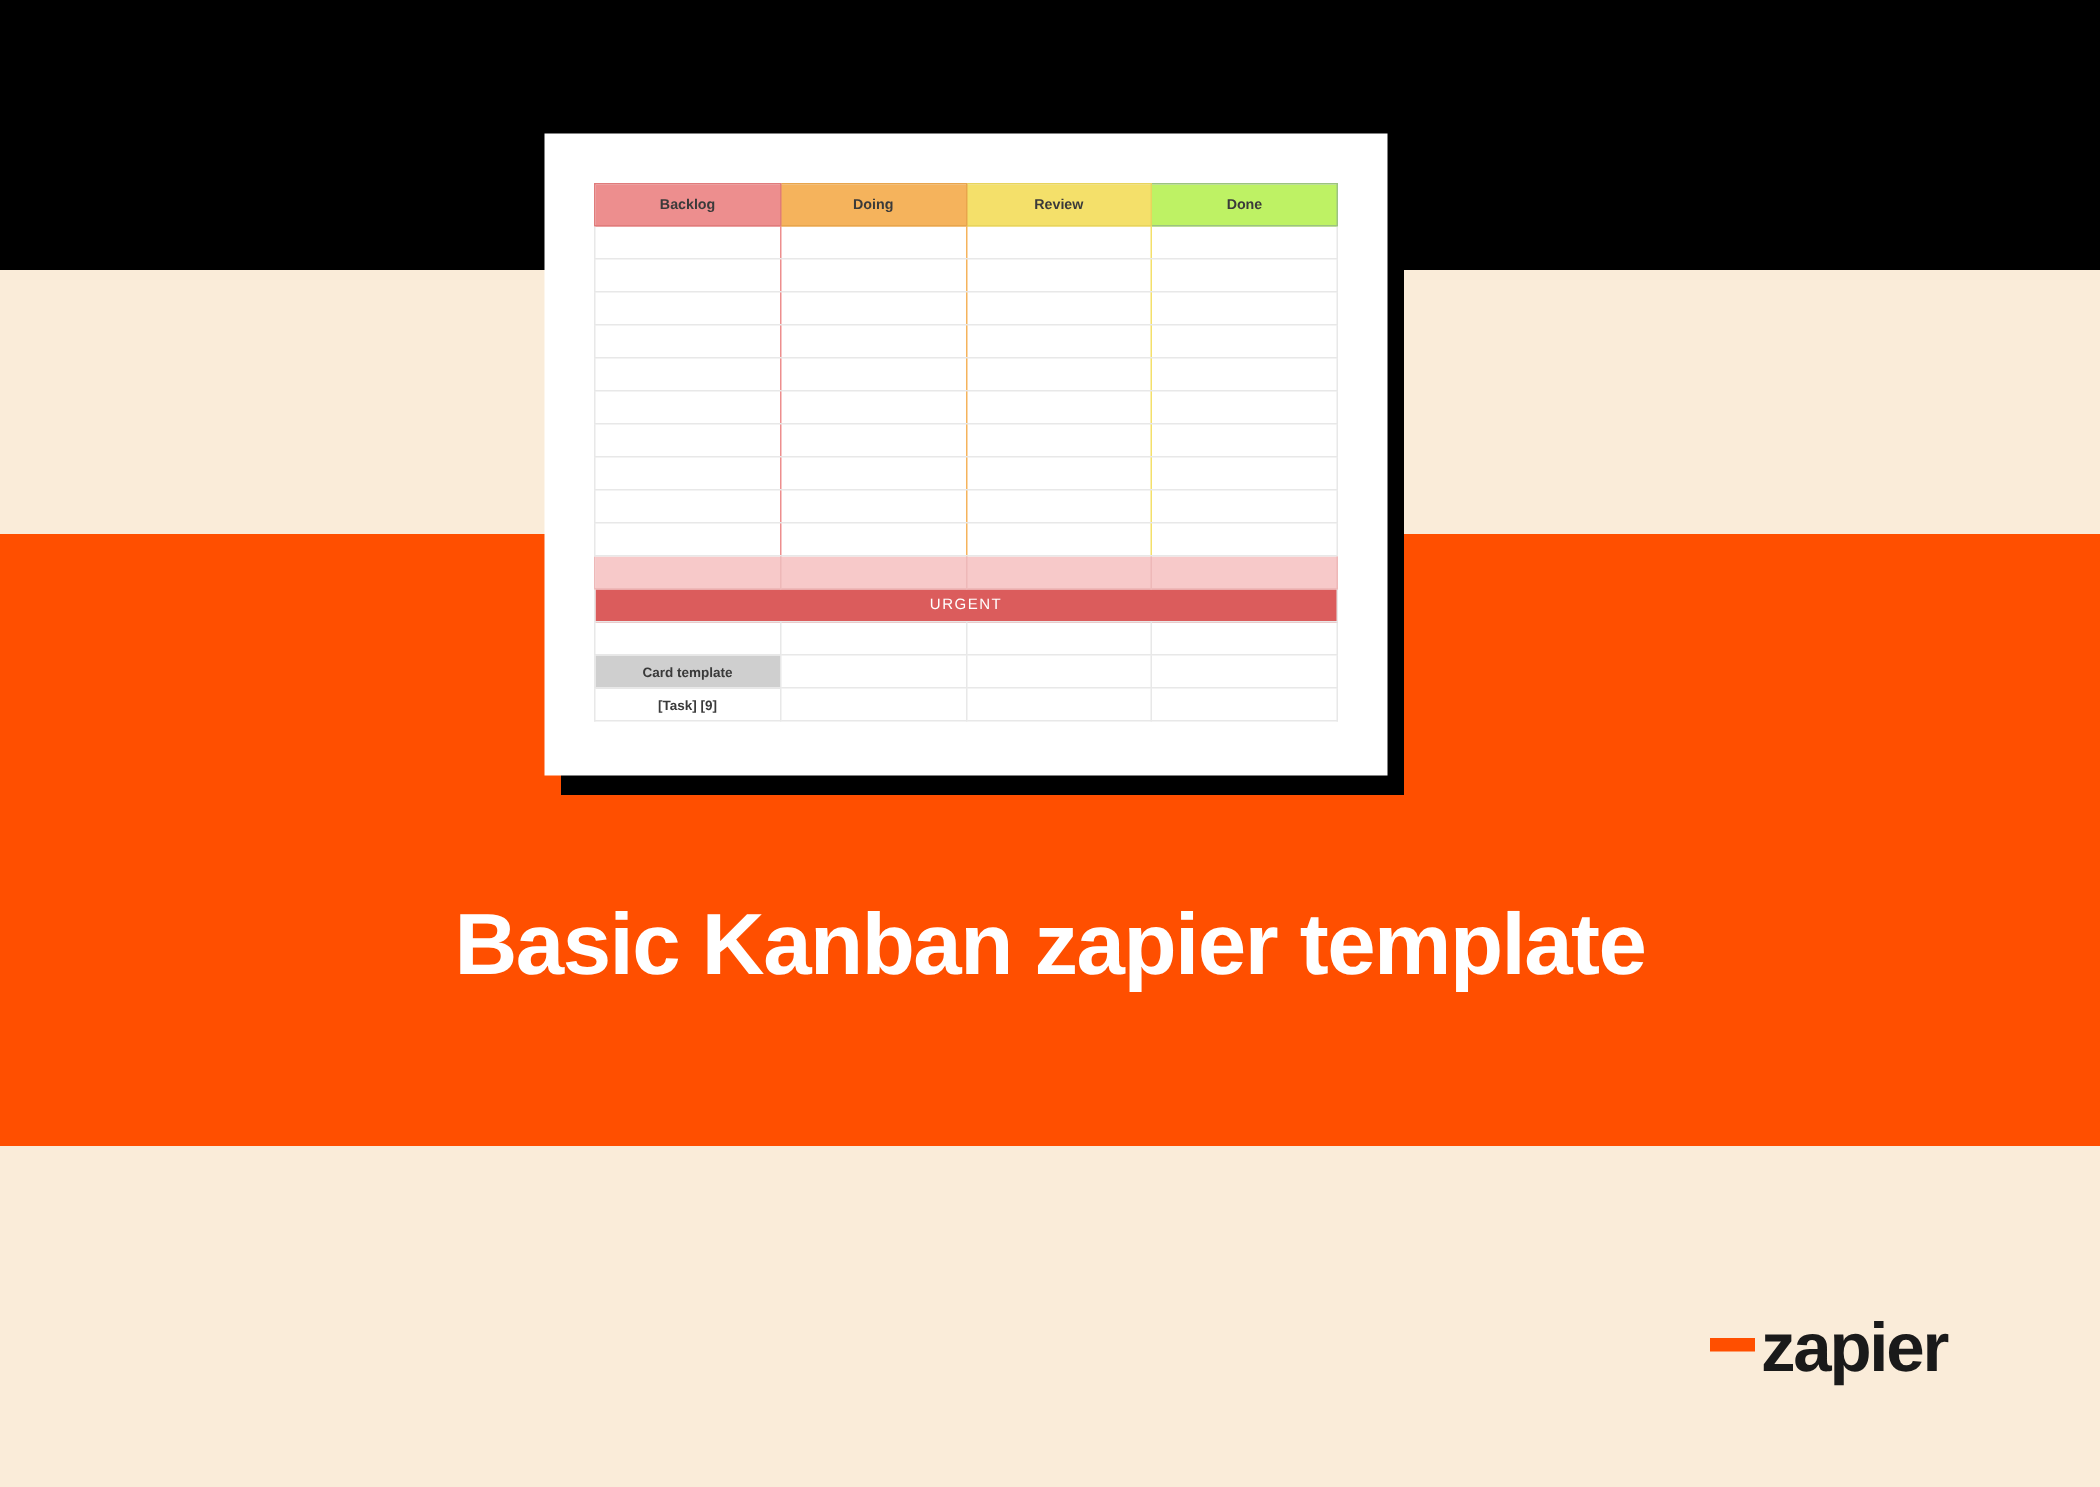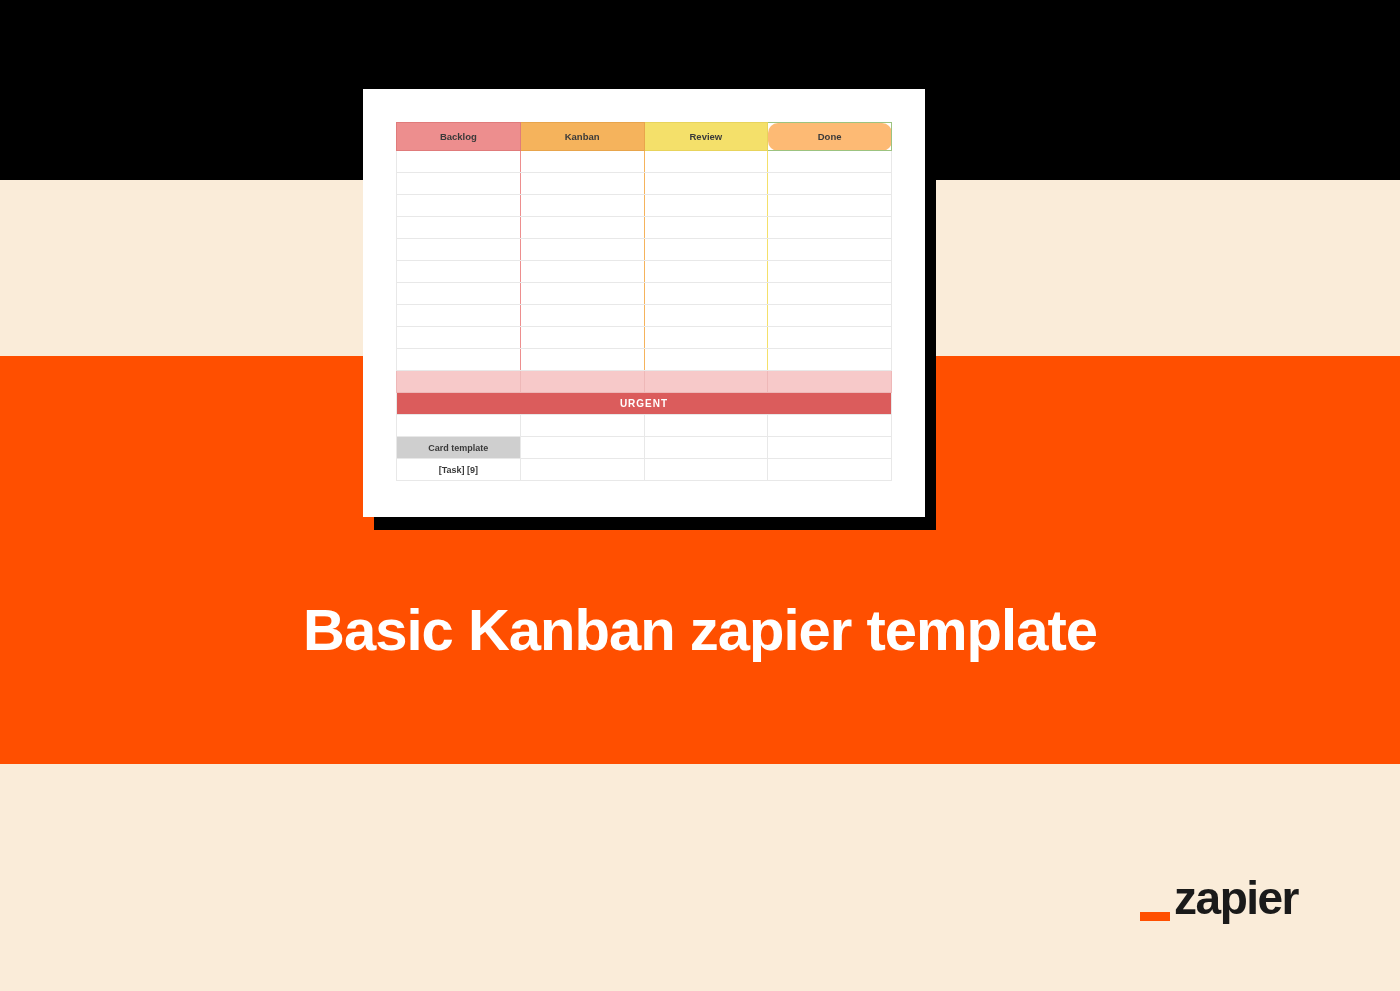--- a/index.html
+++ b/index.html
@@ -42,21 +42,21 @@
     color: #fff;
     font-size: 58px;
     font-weight: 800;
     letter-spacing: -1px;
   }
   .logo {
     position: absolute;
     bottom: 66px;
     right: 102px;
     display: flex;
-    align-items: flex-end;
+    align-items: center;
     gap: 4px;
   }
   .logo-underscore {
     width: 30px;
     height: 9px;
     background: #ff4f00;
     display: inline-block;
     margin-bottom: 4px;
   }
   .logo-text {
@@ -93,26 +93,26 @@
     height: 22px;
     padding: 0 4px;
     text-align: center;
     font-weight: 600;
     color: #3a3a3a;
   }
   .board th { height: 28px; font-size: 9.5px; }
   .col-backlog { background: #ed8e8e; border-color:#e07b7b !important; }
   .col-doing   { background: #f5b35c; border-color:#e8a54c !important; }
   .col-review  { background: #f4e06a; border-color:#e8d45c !important; }
-  .col-done    { background: #fdba74; border-color:#9cc380 !important;border-radius:10px; }
+  .col-done    { background: #bef264; border-color:#9cc380 !important; }
   .row-pink td { background: #f7c9c9; border-color:#eeb8b8; }
   .row-urgent td {
     background: #db5c5c;
     color: #fff;
-    font-weight: 700;
+    font-weight: 400;
     letter-spacing: 1px;
     font-size: 10px;
   }
   .cell-card-template { background: #cfcfcf !important; color:#3a3a3a; font-weight:600;margin-top:23px; }
   .sep-backlog { border-right-color: #ed8e8e !important; }
   .sep-doing   { border-right-color: #f5b35c !important; }
   .sep-review  { border-right-color: #f4e06a !important; }
 </style>
 </head>
 <body>
@@ -121,21 +121,21 @@
 <div class="band-cream-top"></div>
 <div class="band-orange"></div>
 <div class="band-cream-bottom"></div>
 
 <div class="card-shadow"></div>
 <div class="card">
   <table class="board">
     <thead>
       <tr>
         <th class="col-backlog">Backlog</th>
-        <th class="col-doing">Kanban</th>
+        <th class="col-doing">Doing</th>
         <th class="col-review">Review</th>
         <th class="col-done">Done</th>
       </tr>
     </thead>
     <tbody id="kanban-body">
         <tr>
           <td class="sep-backlog"></td>
           <td class="sep-doing"></td>
           <td class="sep-review"></td>
           <td></td>

